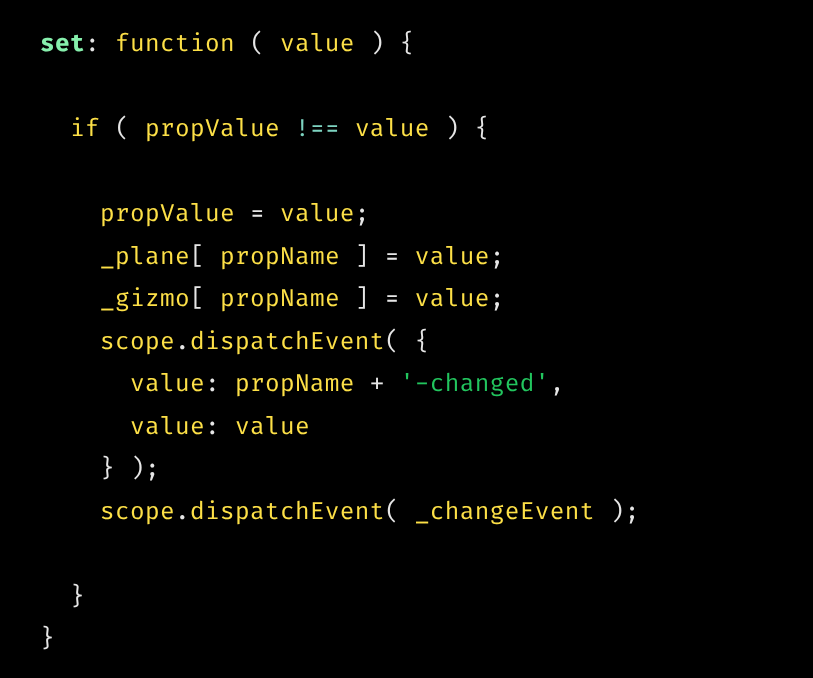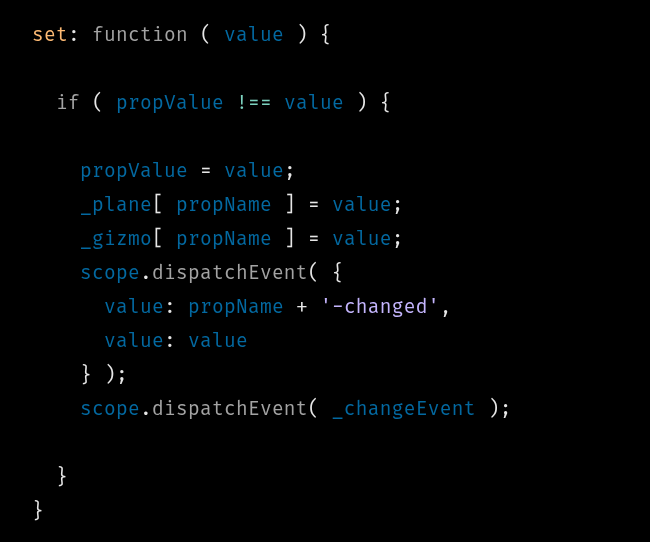--- a/index.html
+++ b/index.html
@@ -13,26 +13,26 @@
   pre.code {
     margin: 0;
     padding: 18px 0 0 32px;
     font-family: "Fira Code", "SF Mono", Menlo, Consolas, "Liberation Mono", monospace;
     font-size: 19px;
     line-height: 34px;
     color: #e6e6e6;
     white-space: pre;
     letter-spacing: 0.3px;
   }
-  .tok-kw     { color: #fdba74; font-weight: 400; }
-  .tok-fn     { color: #a3a3a3; margin-top: 35px; }
-  .tok-ident  { color: #0369a1; }
+  .tok-kw     { color: #86efac; font-weight: 700; }
+  .tok-fn     { color: #fde047; margin-top: 35px; }
+  .tok-ident  { color: #fde047; }
   .tok-op     { color: #7dd3c0; }
   .tok-op2    { color: #e6e6e6; }
-  .tok-str    { color: #c4b5fd; }
+  .tok-str    { color: #22c55e; }
   .tok-punct  { color: #e6e6e6; }
 </style>
 </head>
 <body>
 
 <pre class="code"><span class="tok-kw">set</span><span class="tok-punct">: </span><span class="tok-fn">function</span><span class="tok-punct"> ( </span><span class="tok-ident">value</span><span class="tok-punct"> ) {</span>
 
   <span class="tok-fn">if</span><span class="tok-punct"> ( </span><span class="tok-ident">propValue</span> <span class="tok-op">!==</span> <span class="tok-ident">value</span><span class="tok-punct"> ) {</span>
 
     <span class="tok-ident">propValue</span> <span class="tok-op2">=</span> <span class="tok-ident">value</span><span class="tok-punct">;</span>

